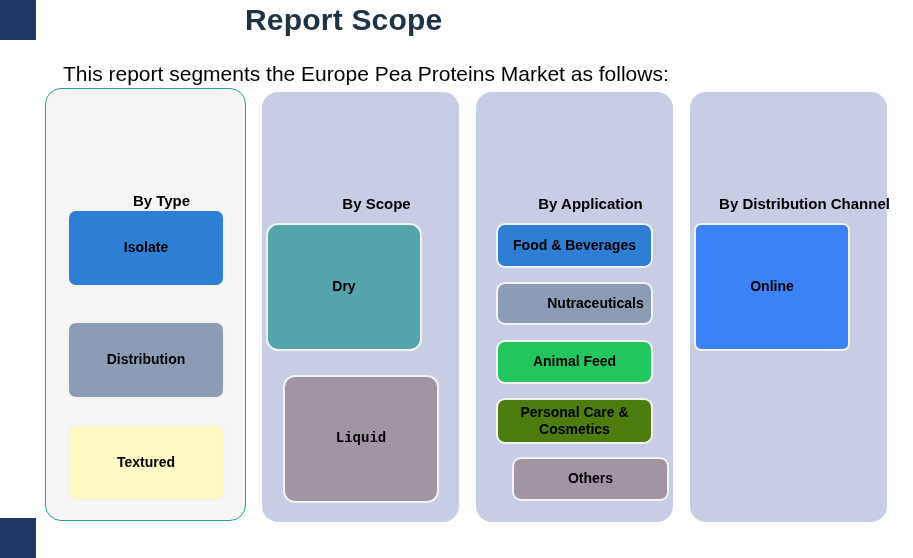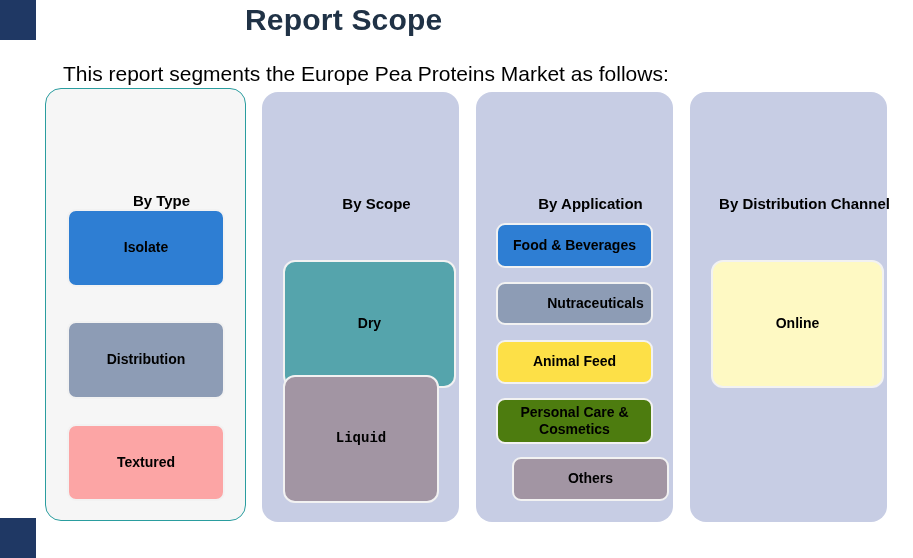--- a/index.html
+++ b/index.html
@@ -74,21 +74,21 @@
     color: #000000;
     line-height: 1.25;
     padding: 2px 6px;
   }
   .seg.big { border-radius: 12px; }
   
   .c1-i1 { left: 21px; top: 120px; width: 158px; height: 78px; }
   .c1-i2 { left: 21px; top: 232px; width: 158px; height: 78px; }
   .c1-i3 { left: 21px; top: 335px; width: 158px; height: 77px; }
   
-  .tall-1 { left: 21px; top: 131px; width: 173px; height: 128px; margin-top: 37px; }
+  .tall-1 { left: 4px; top: 131px; width: 156px; height: 128px; }
   .tall-2 { left: 21px; top: 283px; width: 156px; height: 128px; font-family: Liberation Mono, monospace; }
   
   .c3-i1 { left: 20px; top: 131px; width: 157px; height: 45px; }
   .c3-i2 { left: 20px; top: 190px; width: 157px; height: 43px; padding-left: 48px; }
   .c3-i3 { left: 20px; top: 248px; width: 157px; height: 44px; }
   .c3-i4 { left: 20px; top: 306px; width: 157px; height: 46px; }
   .c3-i5 { left: 20px; top: 365px; width: 157px; height: 44px; }
 </style>
 </head>
 <body>
@@ -98,36 +98,36 @@
   <div class="corner tl"></div>
   <div class="corner bl"></div>
 
   <div class="page-title">Report Scope</div>
   <div class="subtitle">This report segments the Europe Pea Proteins Market as follows:</div>
 
   <div class="col outlined">
     <div class="col-header">By Type</div>
     <div class="seg c1-i1" style="background: rgb(46, 126, 211);">Isolate</div>
     <div class="seg c1-i2" style="background: rgb(141, 156, 181);">Distribution</div>
-    <div class="seg c1-i3" style="background: #fca5a5;">Textured</div>
+    <div class="seg c1-i3" style="background: #fef9c3;">Textured</div>
   </div>
 
   <div class="col filled c2">
     <div class="col-header">By Scope</div>
     <div class="seg big tall-1" style="background: rgb(85, 164, 172);">Dry</div>
     <div class="seg big tall-2" style="background: rgb(162, 149, 163);">Liquid</div>
   </div>
 
   <div class="col filled c3">
     <div class="col-header">By Application</div>
     <div class="seg c3-i1" style="background: rgb(46, 126, 211);">Food &amp; Beverages</div>
     <div class="seg c3-i2" style="background: rgb(141, 156, 181);">Nutraceuticals</div>
-    <div class="seg c3-i3" style="background: #fde047;">Animal Feed</div>
+    <div class="seg c3-i3" style="background: #22c55e;">Animal Feed</div>
     <div class="seg c3-i4" style="background: #4d7c0f;">Personal Care &amp; Cosmetics</div>
     <div class="seg c3-i5" style="background: rgb(162, 149, 163); margin-left: 16px;">Others</div>
   </div>
 
   <div class="col filled c4">
     <div class="col-header">By Distribution Channel</div>
-    <div class="seg big tall-1" style="background: #fef9c3;">Online</div>
+    <div class="seg big tall-1" style="background: #3b82f6; border-radius: 7px;">Online</div>
   </div>
 
 </div>
 
 </body></html>

